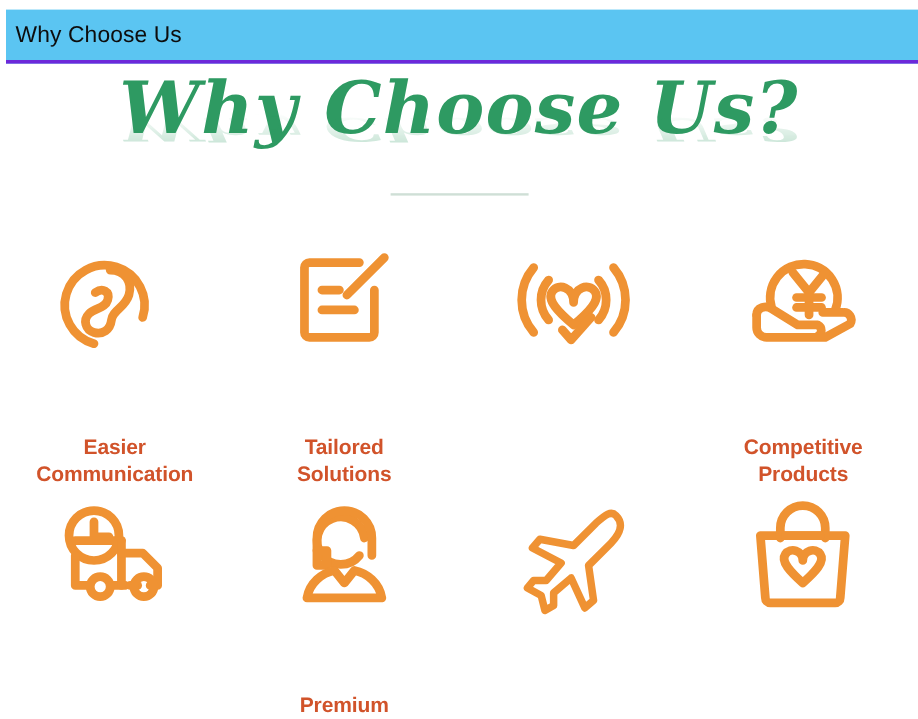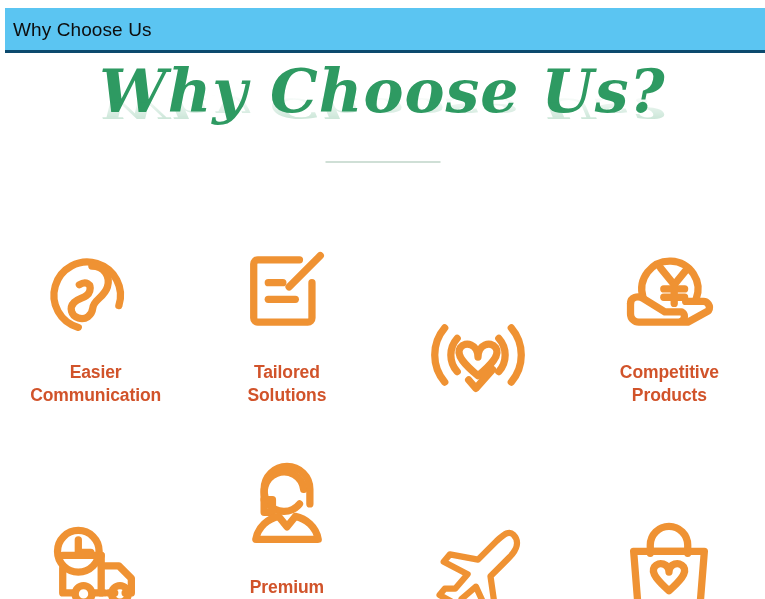--- a/index.html
+++ b/index.html
@@ -17,21 +17,21 @@
 
   
   .titlebar-wrap {
     position: absolute;
     left: 5px;
     top: 8px;
     width: 760px;
     height: 45px;
     background: #5bc5f2;
     box-sizing: border-box;
-    border-bottom: 3px solid #0c4a6e;
+    border-bottom: 3px solid #6d28d9;
     display: flex;
     align-items: center;
   }
   .titlebar-text {
     font-size: 19px;
     color: #0d0d0d;
     padding-left: 8px;
     line-height: 1;
     letter-spacing: 0.1px;
     white-space: nowrap;
@@ -106,21 +106,21 @@
     top: 136px;
     width: 765px;
     display: grid;
     grid-template-columns: repeat(4, 1fr);
     grid-template-rows: 215px 215px;
   }
   .cell {
     display: flex;
     flex-direction: column;
     align-items: center;
-    justify-content: flex-end;
+    justify-content: space-between;
     padding-top: 6px;
     box-sizing: border-box;
   }
   .icon-box {
     width: 104px;
     height: 104px;
     display: flex;
     align-items: center;
     justify-content: center;
   }

